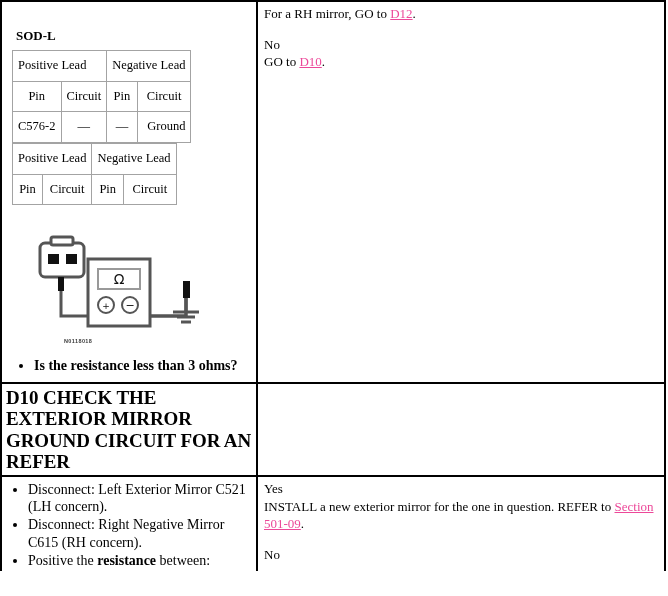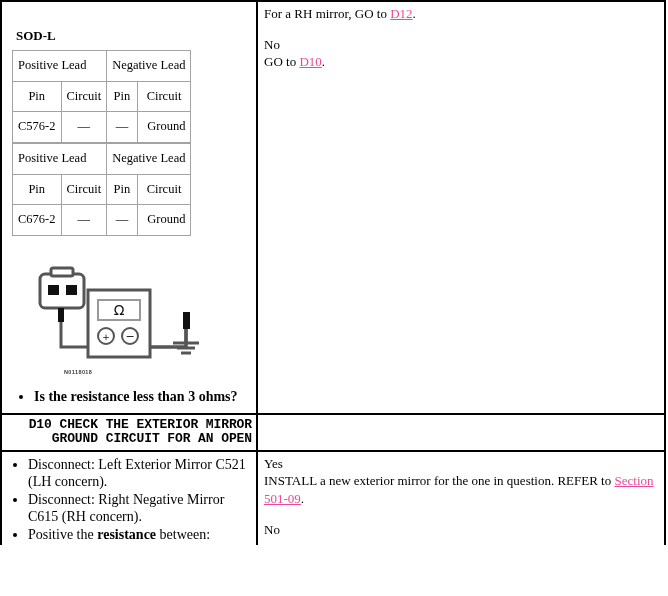--- a/index.html
+++ b/index.html
@@ -47,25 +47,25 @@
   .left-pad {
     padding: 4px 6px 6px 6px;
   }
   .right-pad {
     padding: 3px 6px 6px 6px;
     line-height: 1.35;
   }
 
   
   .step-header {
-    font-family: Liberation Mono, monospace;
+    font-family: Liberation Serif, serif;
     font-weight: bold;
-    font-size: 13px;
+    font-size: 19px;
     line-height: 1.12;
-    text-align: right;
+    text-align: left;
     padding: 3px 4px 3px 4px;
     letter-spacing: -0.1px;
   }
   .step-header .hdr-line { display: block; }
 
   
   .sod-title {
     font-weight: bold;
     font-size: 13px;
     margin: 22px 0 6px 8px;
@@ -167,26 +167,20 @@
               <tbody>
                 <tr>
                   <td class="lead-hdr" colspan="2">Positive Lead</td>
                   <td class="lead-hdr" colspan="2">Negative Lead</td>
                 </tr>
                 <tr>
                   <td>Pin</td>
                   <td>Circuit</td>
                   <td>Pin</td>
                   <td>Circuit</td>
-                </tr>
-                <tr>
-                  <td class="cell-pin">C676-2</td>
-                  <td>—</td>
-                  <td>—</td>
-                  <td class="cell-ground">Ground</td>
                 </tr>
               </tbody>
             </table>
 
             <div class="fig">
               <svg width="230" height="105" viewBox="0 0 230 105">
 
                 <g>
                   <rect x="14" y="10" width="44" height="34" rx="5" ry="5" fill="#ffffff" stroke="#555555" stroke-width="3"></rect>
                   <rect x="25" y="4" width="22" height="8" rx="2" ry="2" fill="#ffffff" stroke="#555555" stroke-width="3"></rect>
@@ -241,21 +235,21 @@
               <span>GO to </span><a class="doclink" href="#">D10</a><span>.</span>
             </div>
           </div>
         </td>
       </tr>
 
       <tr class="rowsep">
         <td class="col-left">
           <div class="step-header">
             <span class="hdr-line">D10 CHECK THE EXTERIOR MIRROR</span>
-            <span class="hdr-line">GROUND CIRCUIT FOR AN OPEN</span>
+            <span class="hdr-line">GROUND CIRCUIT FOR AN REFER</span>
           </div>
         </td>
         <td class="col-right">
           <div class="right-pad">&nbsp;</div>
         </td>
       </tr>
 
       <tr class="rowsep">
         <td class="col-left">
           <ul class="bl">

